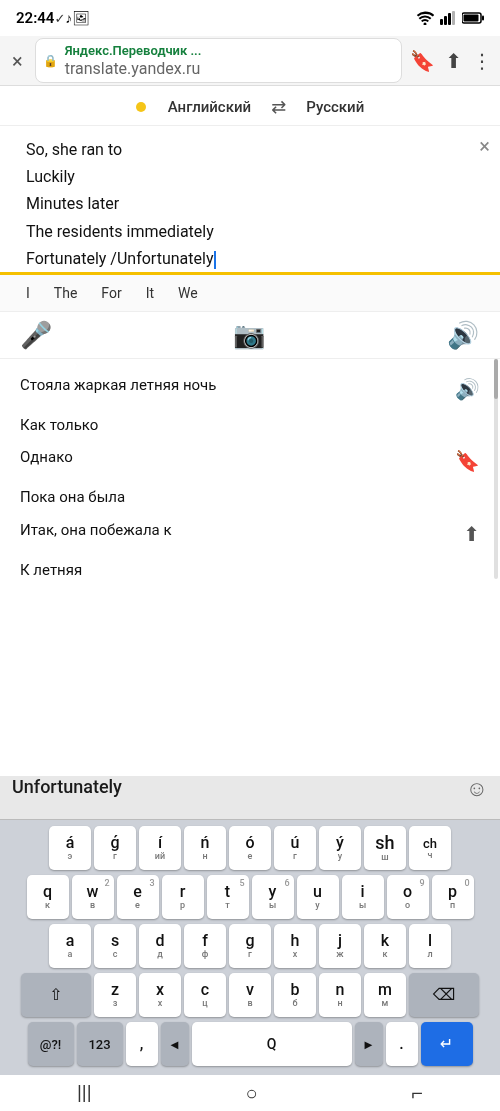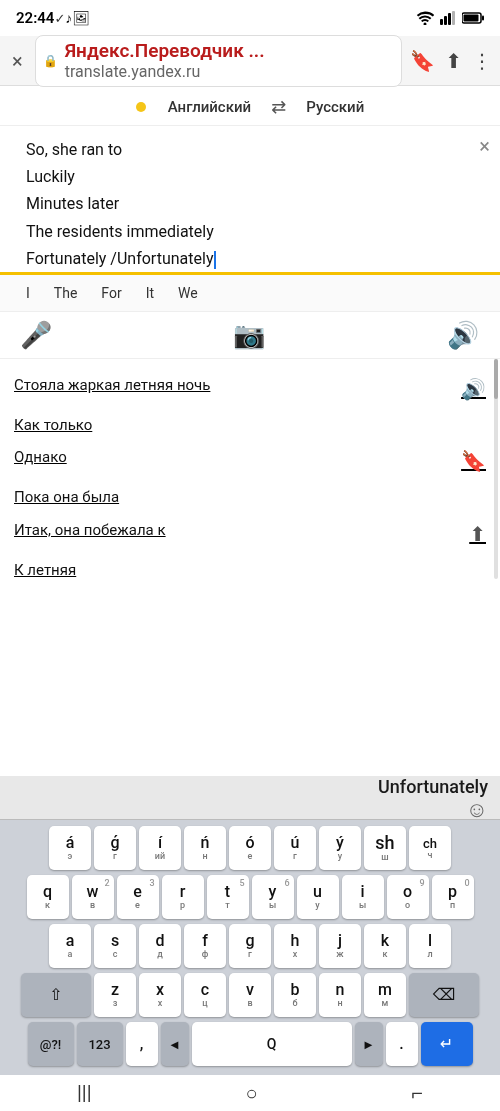--- a/index.html
+++ b/index.html
@@ -63,23 +63,23 @@
     }
     .lock-icon {
       font-size: 12px;
       color: #555;
     }
     .url-text-block {
       display: flex;
       flex-direction: column;
     }
     .url-title {
-      font-size: 19px;
+      font-size: 13px;
       font-weight: 600;
-      color: #b91c1c;
+      color: #15803d;
       line-height: 1.2;
     }
     .url-domain {
       font-size: 16px;
       color: #666;
       line-height: 1.2;
     }
     .browser-actions {
       display: flex;
       align-items: center;
@@ -179,22 +179,21 @@
       border-bottom: 1px solid #eee;
     }
     .mic-icon, .camera-icon, .speaker-icon {
       font-size: 26px;
       color: #444;
     }
 
     
     .translation-output {
       background: #fff;
-      padding: 10px 14px;
-      text-decoration: underline;
+      padding: 10px 20px;
     }
     .translation-row {
       display: flex;
       align-items: flex-start;
       justify-content: space-between;
       padding: 5px 0;
       font-size: 15px;
       color: #111;
       line-height: 1.5;
       border-bottom: none;
@@ -226,25 +225,24 @@
       bottom: 36px;
       left: 0;
       right: 0;
     }
 
     
     .autocomplete-bar {
       background: #e8e8e8;
       height: 44px;
       display: flex;
-      align-items: flex-end;
+      align-items: flex-start;
       padding: 0 12px;
       justify-content: space-between;
       border-bottom: 1px solid #bbb;
-      flex-direction: column;
     }
     .autocomplete-word {
       font-size: 18px;
       font-weight: 500;
       color: #1a1a1a;
     }
     .emoji-btn {
       font-size: 22px;
       color: #666;
     }

